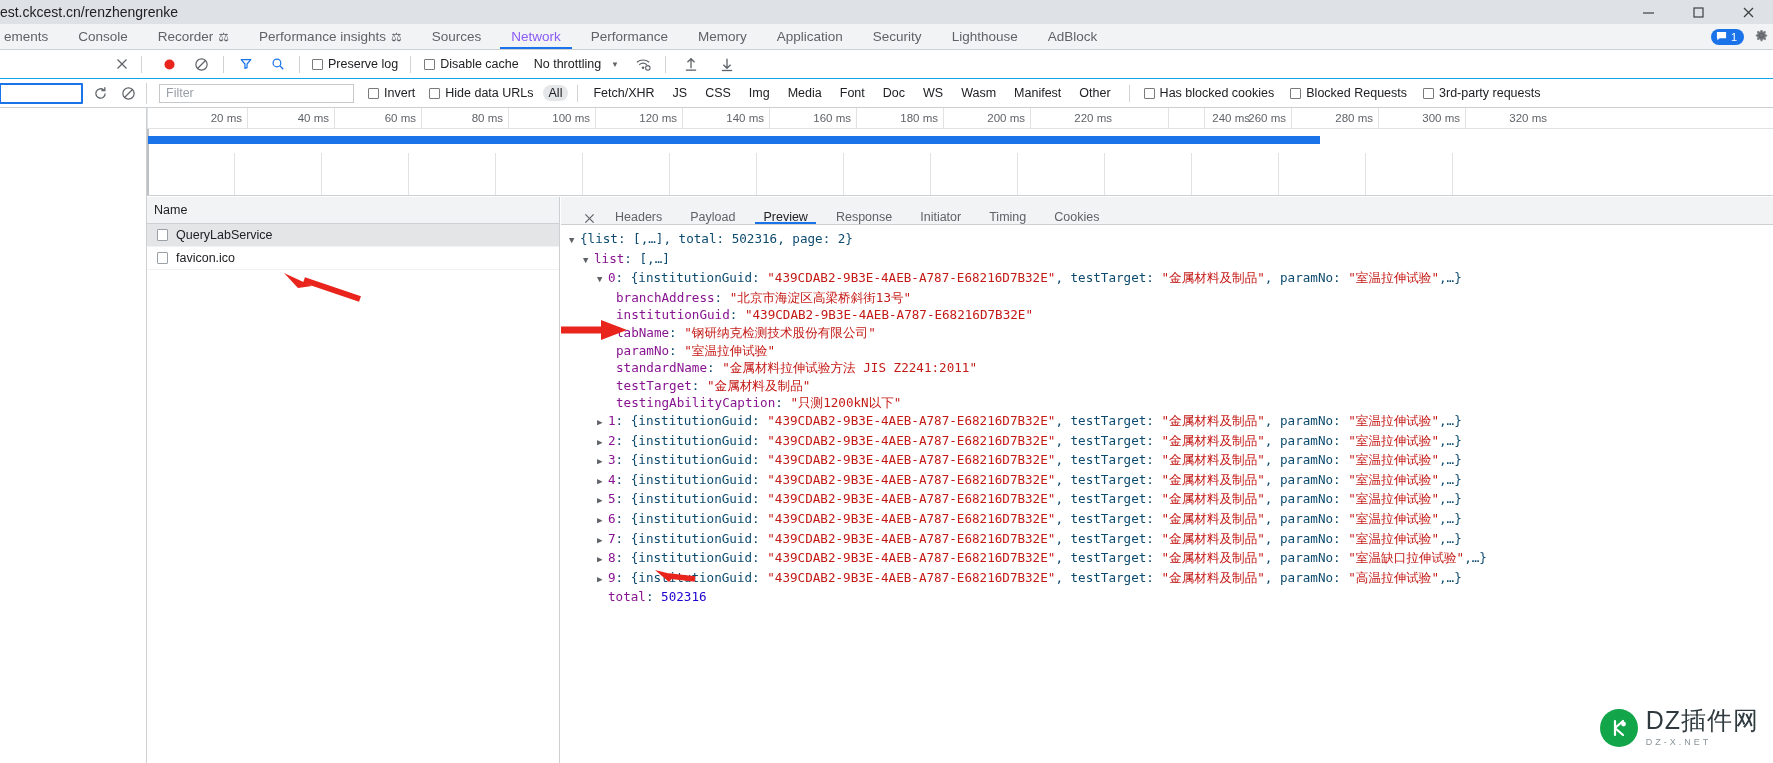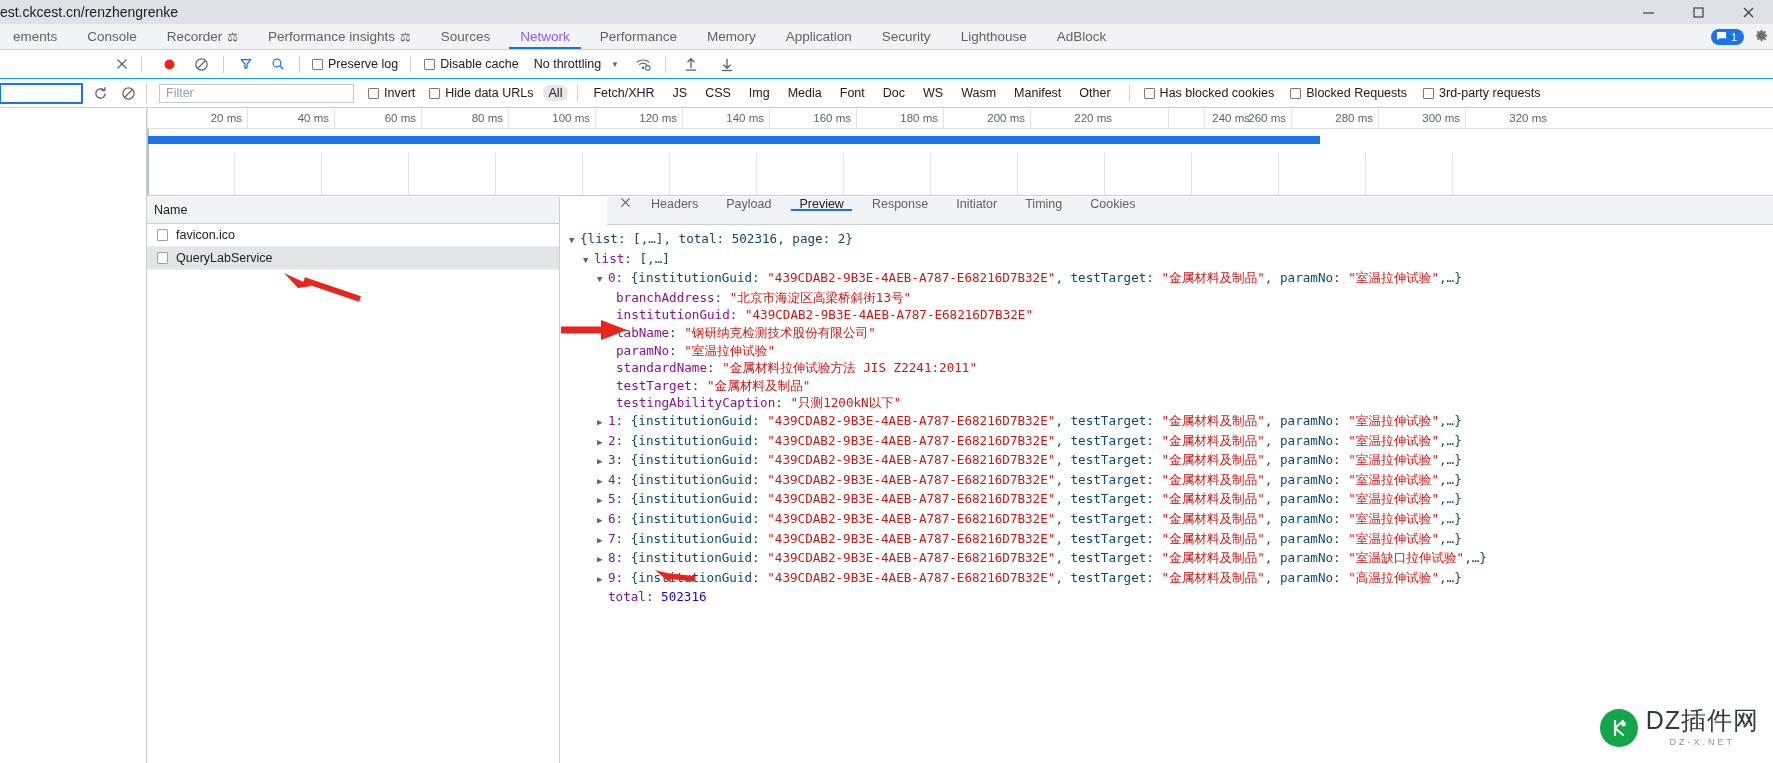--- a/index.html
+++ b/index.html
@@ -120,21 +120,21 @@
 
   
   .gutter { position: absolute; left: 0; top: 108px; width: 147px; bottom: 0; background: #fff; border-right: 1px solid #cdd0d3; }
 
   
   .detail {
     position: absolute; left: 561px; top: 197px; width: 1212px; height: 566px; background: #fff;
   }
   .detail-tabs {
     height: 28px; background: #f1f3f4; border-bottom: 1px solid #cdd0d3;
-    display: flex; align-items: flex-start; padding-left: 6px; margin-left: 46px;
+    display: flex; align-items: flex-end; padding-left: 16px;
   }
   .dtab {
     display: flex; align-items: center; padding: 0 14px; font-size: 12.5px; color: #5f6368;
     position: relative; white-space: nowrap;
   }
   .dtab.selected { color: #202124; }
   .dtab.selected::after { content:""; position:absolute; left:6px; right:6px; bottom:0; height:2px; background:#1a73e8; }
   .dclose { display:flex; align-items:center; justify-content:center; width: 24px; color: #5f6368; font-size: 13px; }
 
   
@@ -163,21 +163,21 @@
 
   
   .wm { position: absolute; right: 14px; bottom: 16px; display: flex; align-items: flex-end; gap: 8px; }
   .wm-logo {
     width: 38px; height: 38px; border-radius: 50%;
     background: #12a54a; display: flex; align-items: center; justify-content: center;
     color: #fff; font-size: 21px; font-weight: bold;
   }
   .wm-txt { display: flex; flex-direction: column; line-height: 1; }
   .wm-main { font-size: 25px; color: #2f3a3f; letter-spacing: 1px; }
-  .wm-sub { font-size: 9px; color: #8a9499; letter-spacing: 3px; text-align: center; margin-top: 5px; }
+  .wm-sub { font-size: 9px; color: #8a9499; letter-spacing: 3px; text-align: left; margin-top: 5px; }
 </style>
 </head>
 <body>
 
 <div id="app">
 
   <div class="urlbar">
     <div class="url">test.ckcest.cn/renzhengrenke</div>
     <div class="winbtns">
       <div class="winbtn">
@@ -193,21 +193,21 @@
       <div class="winbtn">
         <svg width="13" height="13" viewBox="0 0 13 13">
             <line x1="2" y1="2" x2="11" y2="11" stroke="#3c4043" stroke-width="1.2"></line>
             <line x1="11" y1="2" x2="2" y2="11" stroke="#3c4043" stroke-width="1.2"></line>
           </svg>
       </div>
     </div>
   </div>
 
   <div class="dt-tabs">
-    <div class="dt-tab" style="padding-left:13px;">
+    <div class="dt-tab" style="padding-left:4px;">
       <span>ements</span>
     </div>
     <div class="dt-tab">
       <span>Console</span>
     </div>
     <div class="dt-tab">
       <span>Recorder</span>
       <span class="warn-glyph">⚖</span>
     </div>
     <div class="dt-tab">
@@ -418,27 +418,27 @@
     <div class="ov-grid" style="left:1044px"></div>
     <div class="ov-grid" style="left:1131px"></div>
     <div class="ov-grid" style="left:1218px"></div>
     <div class="ov-grid" style="left:1305px"></div>
   </div>
 
   <div class="reqlist">
     <div class="reqlist-head">
       <span>Name</span>
     </div>
+    <div class="req-row selected">
+      <span class="req-ico"></span>
+      <span>QueryLabService</span>
+    </div>
     <div class="req-row">
       <span class="req-ico"></span>
       <span>favicon.ico</span>
-    </div>
-    <div class="req-row selected">
-      <span class="req-ico"></span>
-      <span>QueryLabService</span>
     </div>
   </div>
 
   <div class="detail">
     <div class="detail-tabs">
       <div class="dclose">
         <svg width="11" height="11" viewBox="0 0 12 12">
             <line x1="1.5" y1="1.5" x2="10.5" y2="10.5" stroke="#5f6368" stroke-width="1.3"></line>
             <line x1="10.5" y1="1.5" x2="1.5" y2="10.5" stroke="#5f6368" stroke-width="1.3"></line>
           </svg>

